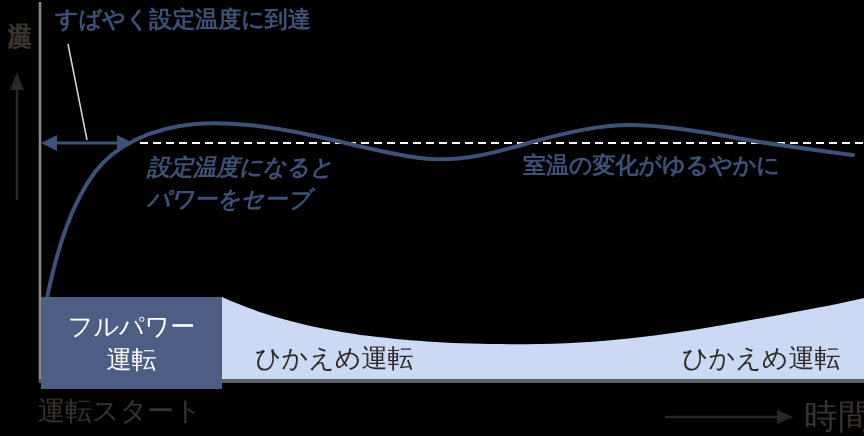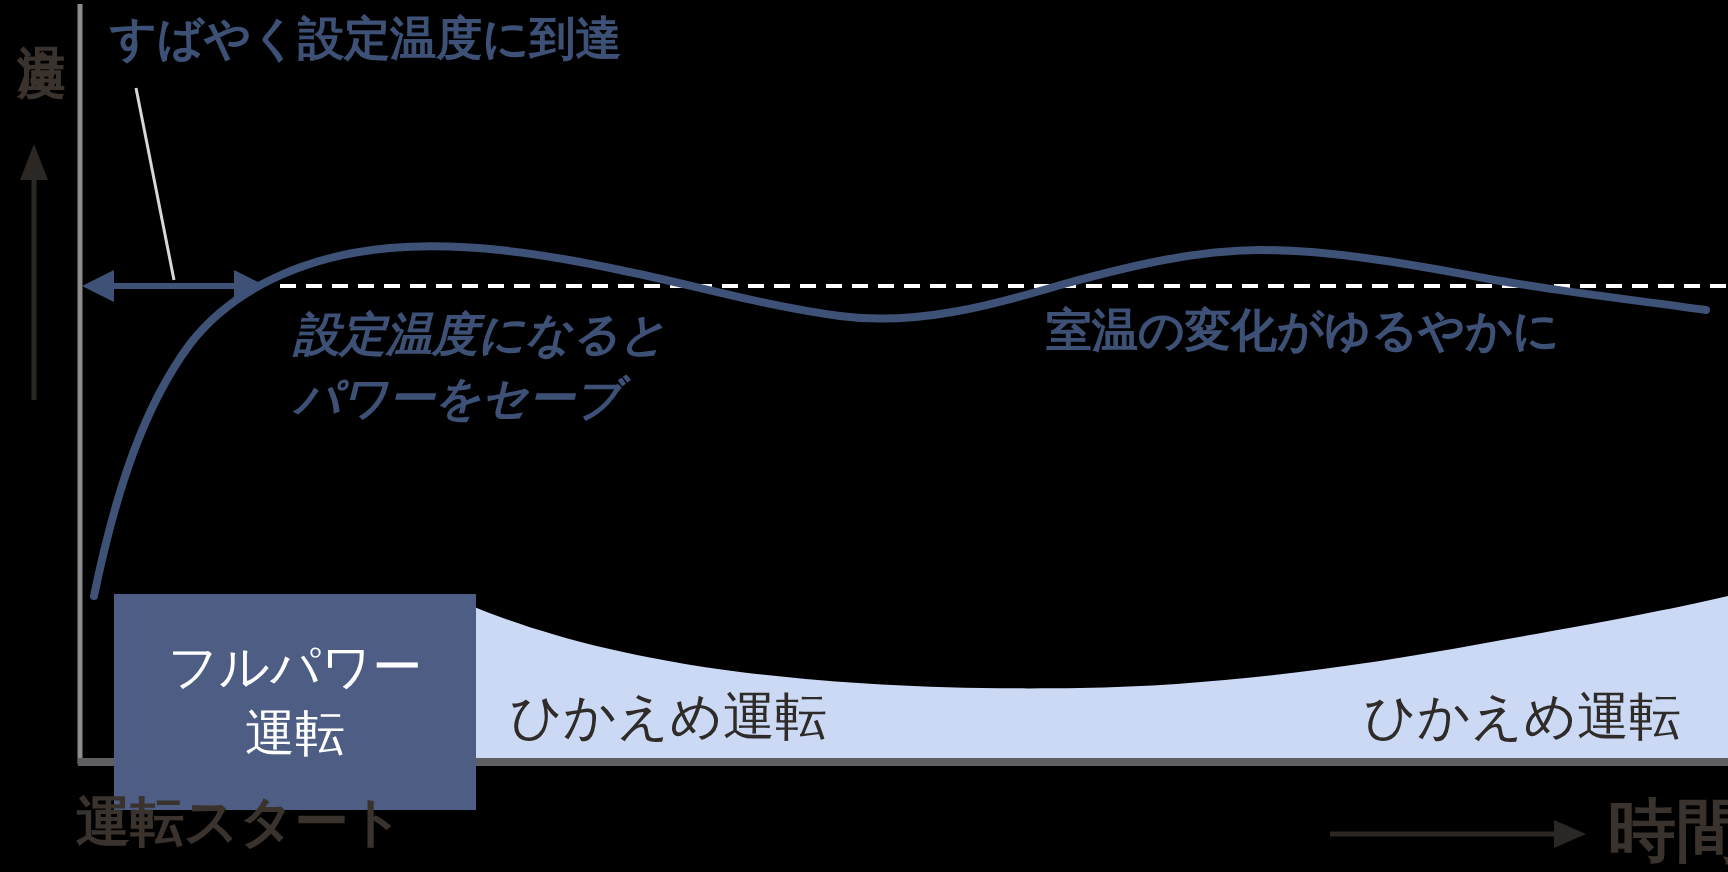--- a/index.html
+++ b/index.html
@@ -4,36 +4,35 @@
 <style>
   html,body{margin:0;padding:0;background:#000;}
   #stage{
     position:relative;width:864px;height:436px;overflow:hidden;
     background:var(--background,#000);
     font-family:"Liberation Sans","DejaVu Sans",sans-serif;
   }
   #stage svg{position:absolute;left:0;top:0;}
   .lbl{position:absolute;white-space:nowrap;line-height:1.15;}
   .navy{color:var(--annotation-text,#3d5177);font-weight:700;font-size:23px;}
-  .dark{color:var(--dark-text,#3a332d);font-weight:700;}
+  .dark{color:var(--dark-text,#3a332d);font-weight:400;}
   #y-axis-label{
     left:6px;top:4px;writing-mode:vertical-rl;text-orientation:upright;
     font-size:24px;font-weight:600;color:var(--dark-text,#3a332d);letter-spacing:1px;
   }
   #anno-fast{left:55px;top:6px;text-align:center;}
   #anno-save{left:147px;top:151px;line-height:32px;}
   #anno-save span{display:block;font-style:italic;}
   #anno-gentle{left:523px;top:152px;}
   #full-power-box{
-    position:absolute;left:41px;top:297px;width:181px;height:108px;
+    position:absolute;left:41px;top:297px;width:181px;height:92px;
     background:var(--full-power-box,#4d5d84);
     display:flex;flex-direction:column;align-items:center;justify-content:center;
     color:var(--full-power-text,#fff);font-size:25px;line-height:33px;font-weight:500;
     text-align:center;
-    margin-left:16px;
   }
   .moderate-lbl{font-size:26px;color:var(--moderate-text,#2e2b28);font-weight:400;}
   #moderate-label-1{left:255px;top:344px;}
   #moderate-label-2{left:682px;top:344px;}
   #start-label{left:38px;top:396px;font-size:27px;}
   #time-label{left:804px;top:397px;font-size:34px;}
 </style>
 </head>
 <body>
 

